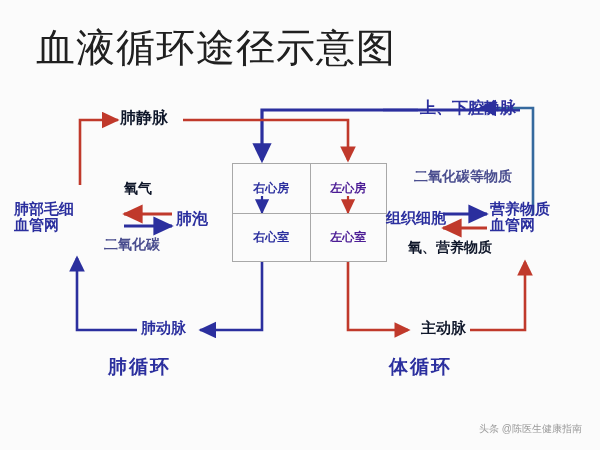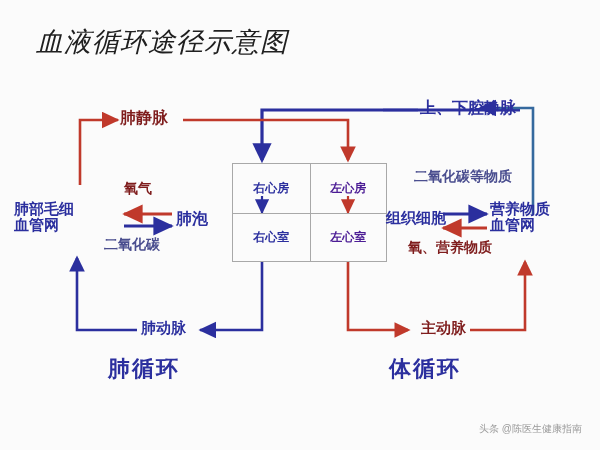--- a/index.html
+++ b/index.html
@@ -7,47 +7,46 @@
     width:600px;height:450px;
     background:#fbfbfb;
     font-family:"Liberation Serif","DejaVu Serif",serif;
     overflow:hidden;
     position:relative;
   }
   #stage{position:absolute;inset:0;width:600px;height:450px;}
   svg#lines{position:absolute;left:0;top:0;width:600px;height:450px;}
   .lbl{position:absolute;white-space:nowrap;line-height:1.05;font-weight:bold;}
   .blue{color:#2b2f9e;}
-  .red{color:#7f1d1d;}
+  .red{color:#0f172a;}
   .redlt{color:#4c1d95;}
   .bluegray{color:#4a4e8f;}
 
   #title{
-    left:36px;top:28px;font-size:27px;font-weight:normal;
+    left:36px;top:28px;font-size:39px;font-weight:normal;
     color:#202020;letter-spacing:1px;
     font-family:"Liberation Serif","DejaVu Serif",serif;
-    font-style:italic;
   }
   
   #heart{
     position:absolute;left:232px;top:163px;width:153px;height:97px;
     border:1.5px solid #a8a8a8;
     display:grid;grid-template-columns:1fr 1fr;grid-template-rows:1fr 1fr;
   }
   #heart > div{
     position:relative;
     display:flex;align-items:center;justify-content:center;
     font-size:12px;font-weight:bold;
   }
   #heart .c-tr{border-left:1.2px solid #a8a8a8;}
   #heart .c-br{border-left:1.2px solid #a8a8a8;}
   #heart .c-bl{border-top:1.2px solid #a8a8a8;}
   #heart .c-br{border-top:1.2px solid #a8a8a8;}
 
-  .big{font-size:22px;font-weight:bold;letter-spacing:2px;}
+  .big{font-size:19px;font-weight:bold;letter-spacing:2px;}
   #wm{
     position:absolute;right:18px;bottom:14px;
     font-size:10px;color:#9b9b9b;font-weight:normal;
     font-family:"Liberation Sans","DejaVu Sans",sans-serif;
   }
   .s14{font-size:14px;}
   .s15{font-size:15px;}
   .s16{font-size:16px;}
 </style>
 </head>

